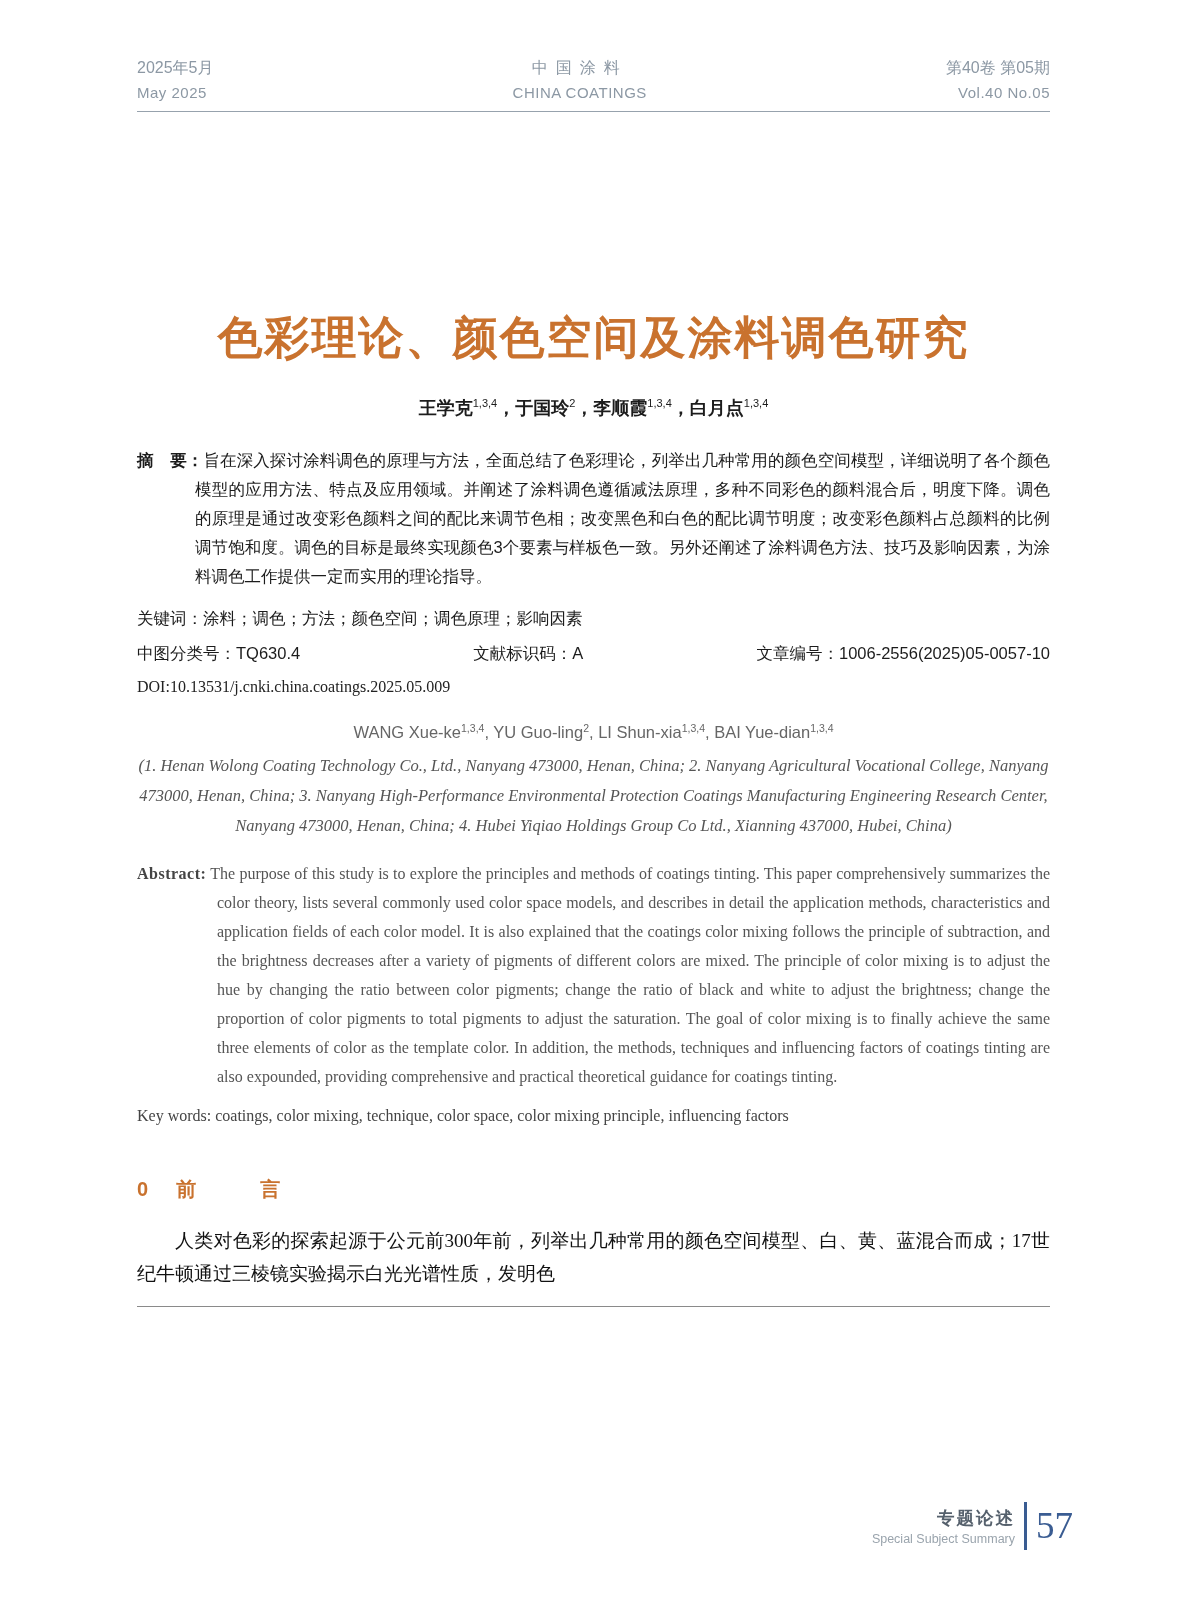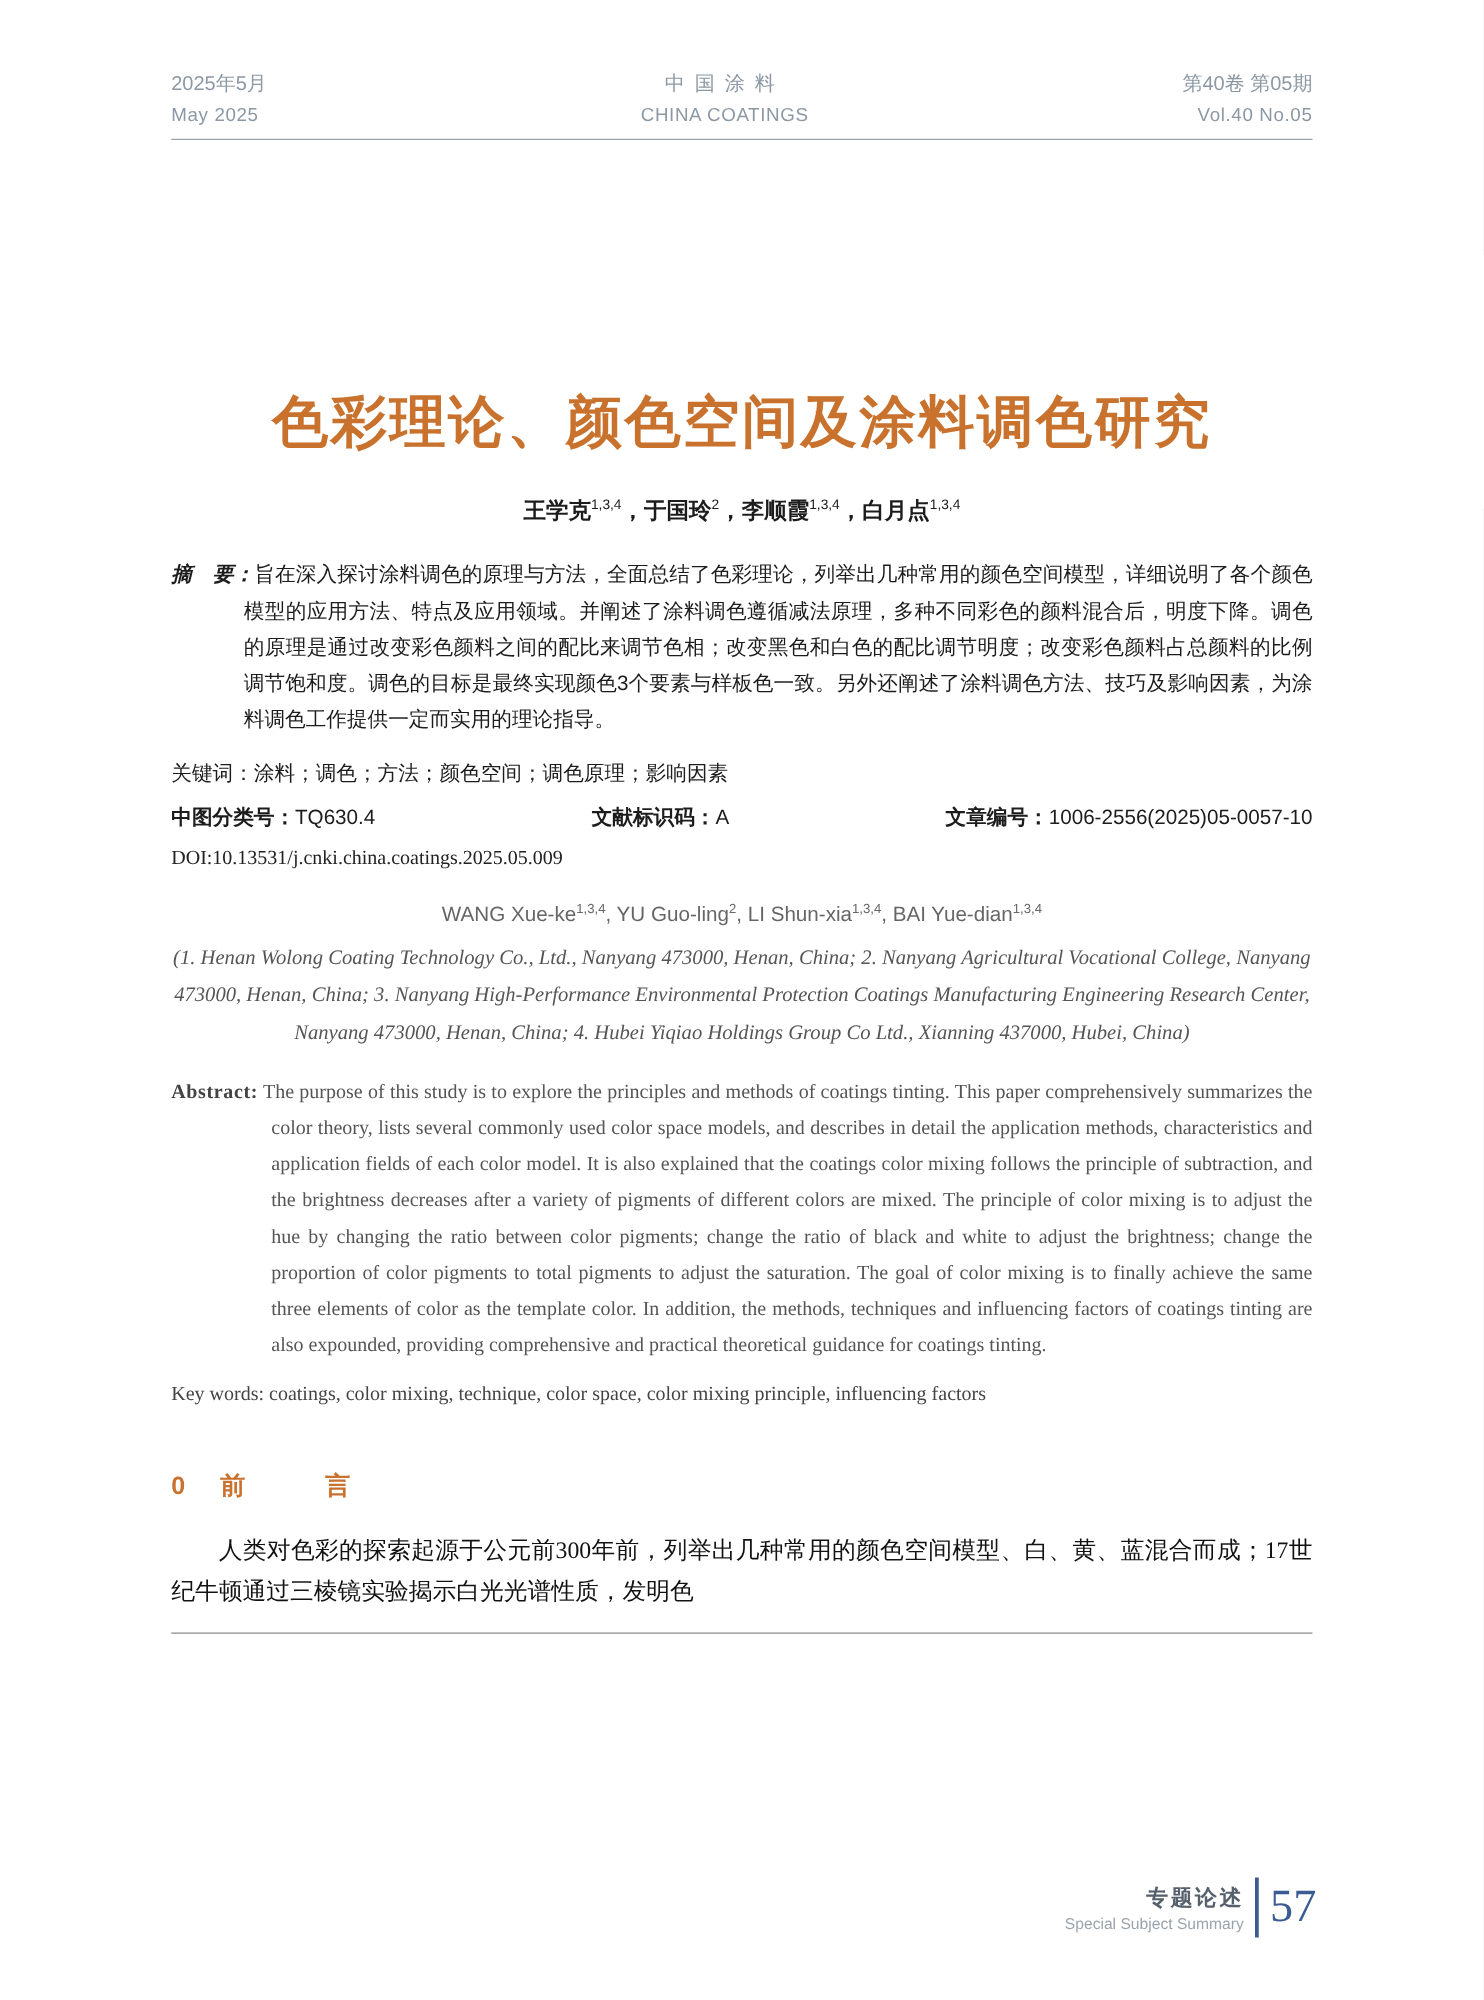--- a/index.html
+++ b/index.html
@@ -29,25 +29,25 @@
     color:#C9722E;font-size:45px;font-weight:bold;letter-spacing:2px;
   }
   .authors-zh{margin-top:28px;text-align:center;font-weight:bold;font-size:18px;}
   .authors-zh sup{font-weight:normal;font-size:11px;}
   .affil-zh{margin-top:12px;text-align:center;font-size:16.5px;line-height:30px;}
 
   .abstract-zh{
     margin-top:26px;font-size:16.5px;line-height:29px;text-align:justify;
     padding-left:58px;text-indent:-58px;
   }
-  .abstract-zh .lbl{font-weight:bold;font-style:italic;}
+  .abstract-zh .lbl{font-weight:bold;}
   .keywords-zh{margin-top:5px;font-size:16.5px;}
   .keywords-zh .lbl{font-weight:normal;}
   .clc-row{margin-top:13px;display:flex;justify-content:space-between;font-size:16.5px;}
-  .clc-row .lbl{font-weight:bold;text-align:center;}
+  .clc-row .lbl{font-weight:normal;text-align:center;}
   .doi-line{margin-top:13px;font-family:"Liberation Serif",serif;font-size:16px;color:#222;}
 
   
   .title-en{
     margin-top:58px;text-align:center;color:#C9722E;
     font-family:"Liberation Serif",serif;font-weight:bold;
     font-size:31px;line-height:47px;
   }
   .authors-en{margin-top:26px;text-align:center;font-size:16.5px;color:#666;}
   .authors-en sup{font-size:10.5px;}
@@ -73,21 +73,21 @@
   }
   .section-heading .num{margin-right:28px;}
   .section-heading .ttl{letter-spacing:22px;}
   .col p{margin:0;}
   .col-left p{text-indent:2em;}
 
   
   .footnote-rule{border-top:1.5px solid #8a8a8a;margin-top:16px;}
 
   
-  .page-footer{position:absolute;right:134px;bottom:50px;display:flex;align-items:center;}
+  .page-footer{position:absolute;right:114px;bottom:50px;display:flex;align-items:center;}
   .pf-labels{text-align:right;margin-right:9px;}
   .pf-zh{font-size:17.5px;font-weight:bold;color:#55606C;letter-spacing:2px;}
   .pf-en{font-size:12.5px;color:#9AA4AD;margin-top:2px;}
   .pf-bar{width:3px;height:48px;background:#3A5C92;margin-right:9px;}
   .pf-num{font-family:"Liberation Serif",serif;font-size:37px;color:#3A5C92;line-height:48px;}
 </style>
 </head>
 <body>
 
 <div class="page">

